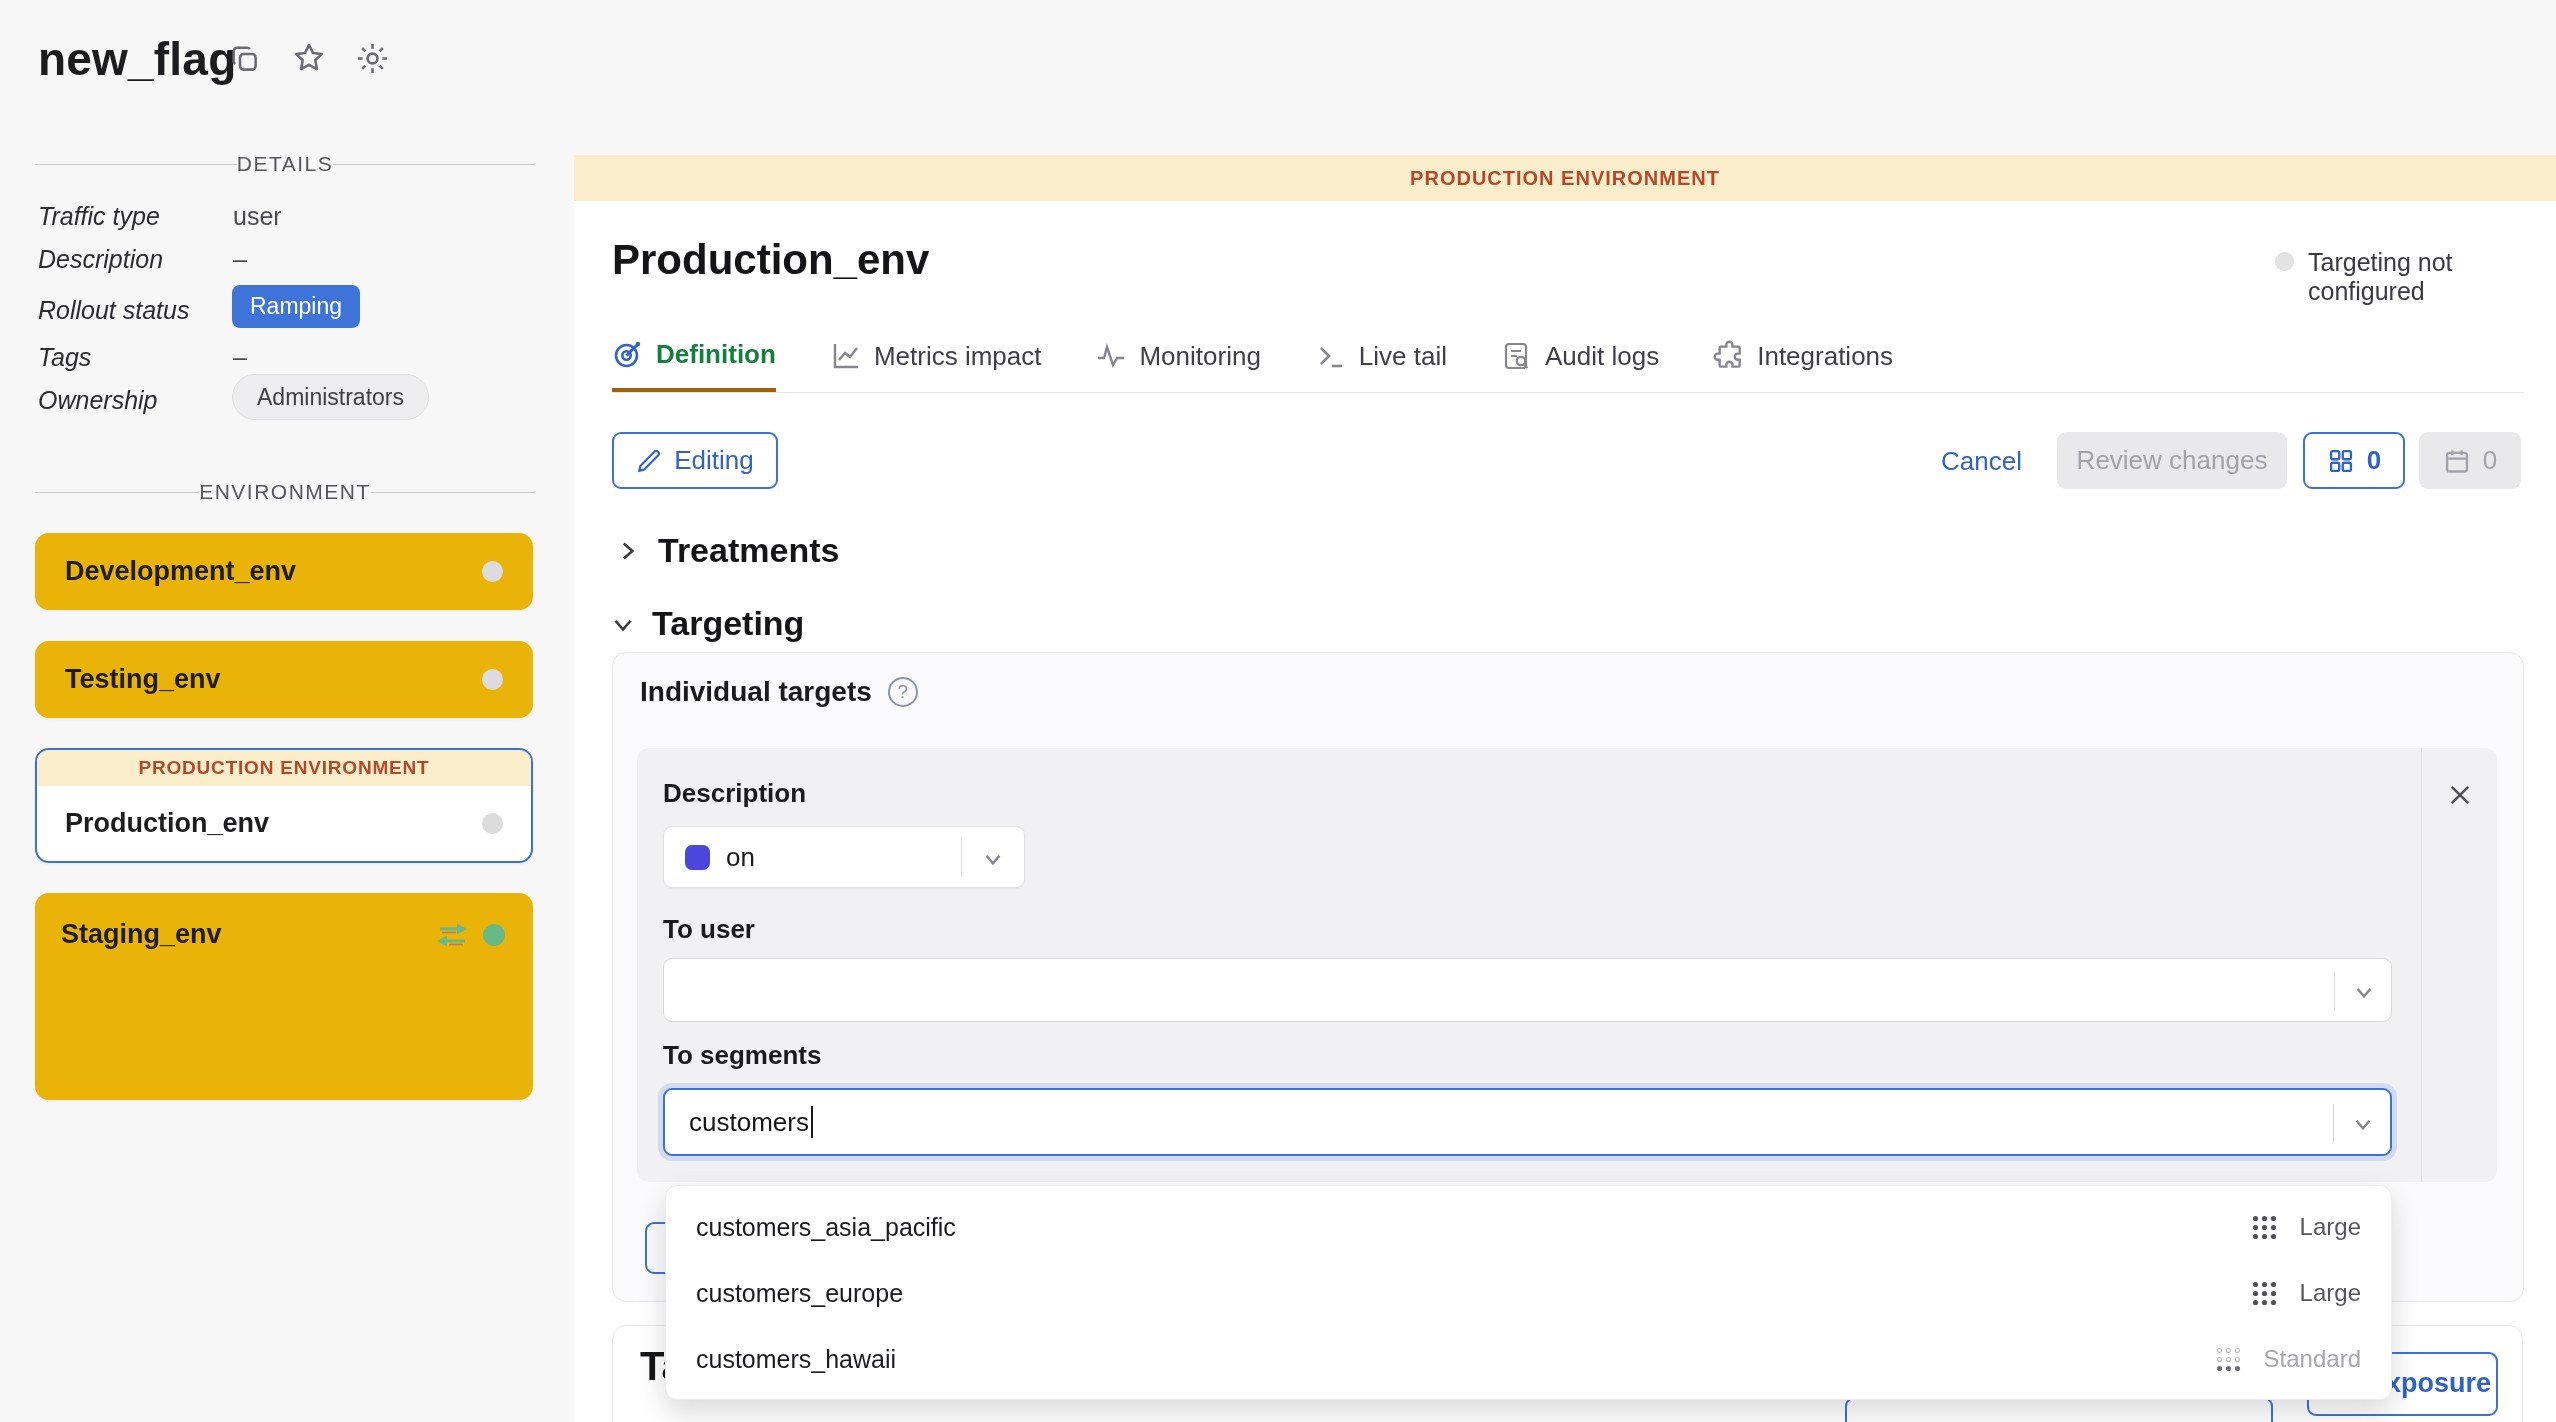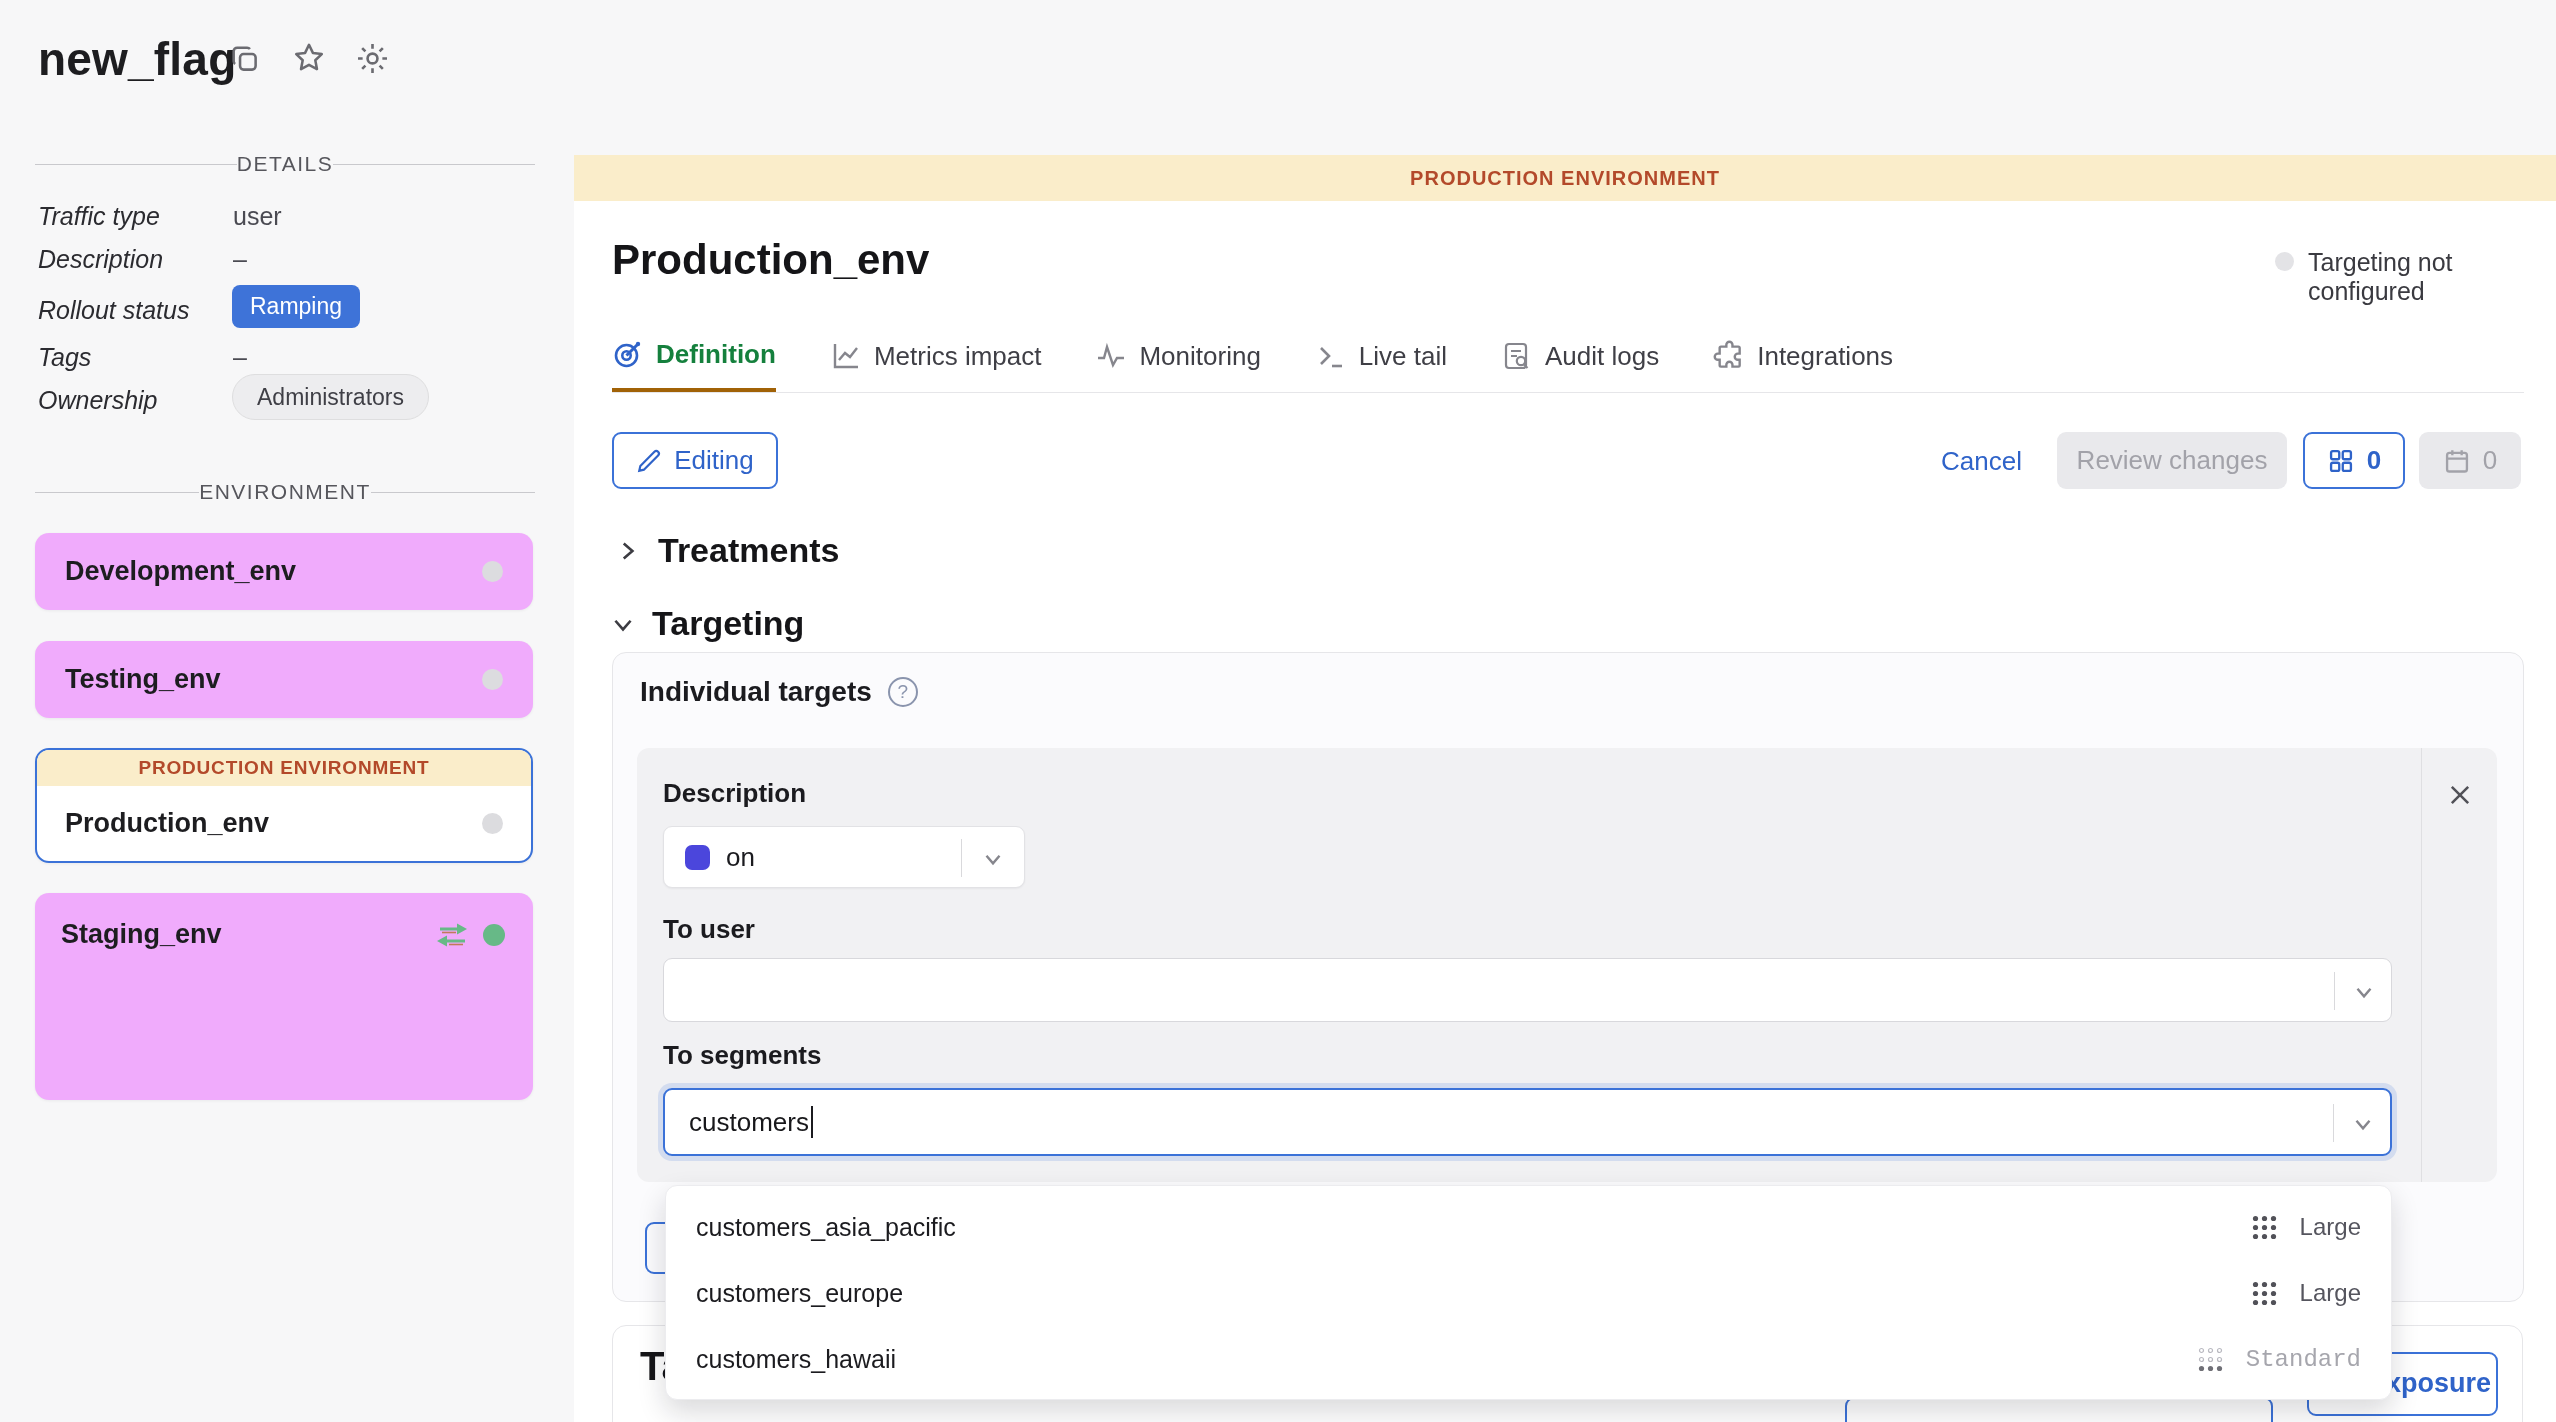--- a/index.html
+++ b/index.html
@@ -12,21 +12,21 @@
   
   .flag-title{font-size:46px;font-weight:bold;color:#1d1d20;letter-spacing:.2px;}
   .hdr-icon{color:#6b6b71;cursor:pointer;}
   .divider{display:flex;align-items:center;width:500px;}
   .divider .line{flex:1;height:1px;background:#c9c9cd;}
   .divider .txt{font-size:21px;letter-spacing:1.5px;color:#56565c;font-weight:500;}
   .d-label{font-size:25px;color:#2b2b30;font-style:italic;}
   .d-value{font-size:25px;color:#4a4a52;}
   .badge{background:#3e73d8;color:#fff;font-size:23px;border-radius:8px;height:43px;display:inline-flex;align-items:center;padding:0 18px;}
   .pill{background:#ededef;border:1px solid #dededf;color:#3f3f46;font-size:23px;border-radius:24px;height:44px;display:inline-flex;align-items:center;padding:0 24px;}
-  .env-card{background:#f0abfc;border-radius:14px;box-shadow:0 1px 3px rgba(20,20,30,.06);}
+  .env-card{background:#eab308;border-radius:14px;box-shadow:0 1px 3px rgba(20,20,30,.06);}
   .env-title{font-size:27px;font-weight:bold;color:#1d1d20;}
   .env-dot{width:21px;height:21px;border-radius:50%;background:#dcdcdf;}
   .sel-card{background:#fff;border:2px solid #3b72d8;border-radius:14px;overflow:hidden;box-shadow:0 1px 3px rgba(20,20,30,.06);}
   .prod-banner{background:#faedca;color:#b3492a;font-weight:bold;letter-spacing:.8px;display:flex;align-items:center;justify-content:center;}
   .sq{width:26px;height:26px;border-radius:7px;}
   .sq-on{background:#4b46dc;}
 
   
   .main-panel{background:#fff;}
   .env-banner{background:#faedca;color:#b3492a;font-size:20px;font-weight:bold;letter-spacing:1px;display:flex;align-items:center;justify-content:center;}
@@ -57,21 +57,21 @@
   .chev-sm{color:#86868d;}
   input.native{border:none;outline:none;background:transparent;font-family:inherit;font-size:26px;color:#1b1b1f;width:100%;}
   input.native::placeholder{color:#94949c;}
   .typed{font-size:26px;color:#17171a;}
   .caret{display:inline-block;width:2px;height:32px;background:#1b1b1f;margin-left:2px;vertical-align:middle;}
   .dropdown{background:#fff;border:1px solid #ececef;border-radius:12px;box-shadow:0 12px 28px rgba(20,20,30,.16);z-index:20;padding:8px 0;box-sizing:border-box;}
   .dd-row{height:66px;display:flex;align-items:center;justify-content:space-between;padding:0 30px;cursor:pointer;}
   .dd-name{font-size:25px;color:#1b1b1f;}
   .dd-right{display:flex;align-items:center;gap:22px;}
   .dd-size-lg{font-size:24px;color:#55555e;}
-  .dd-size-std{font-size:24px;color:#a6a6ad;font-family:Liberation Mono, monospace;}
+  .dd-size-std{font-size:24px;color:#a6a6ad;}
   .x-btn{color:#515157;cursor:pointer;}
   .bottom-frag{font-size:40px;font-weight:bold;color:#151518;}
   .clip-label{font-size:27px;font-weight:bold;color:#2f63c9;}
 </style>
 </head>
 <body>
 
 <div id="page">
 
   <div class="abs flag-title" style="left:38px;top:32px;">new_flag</div>

